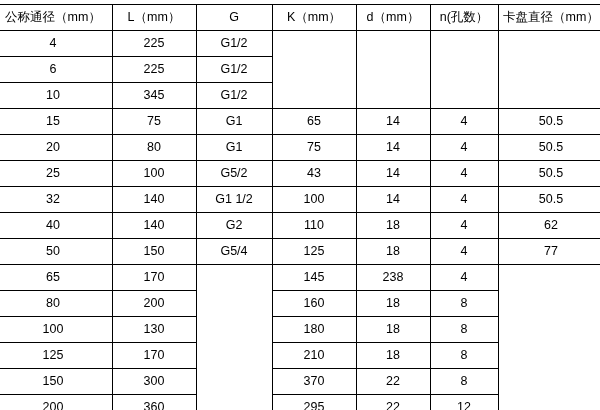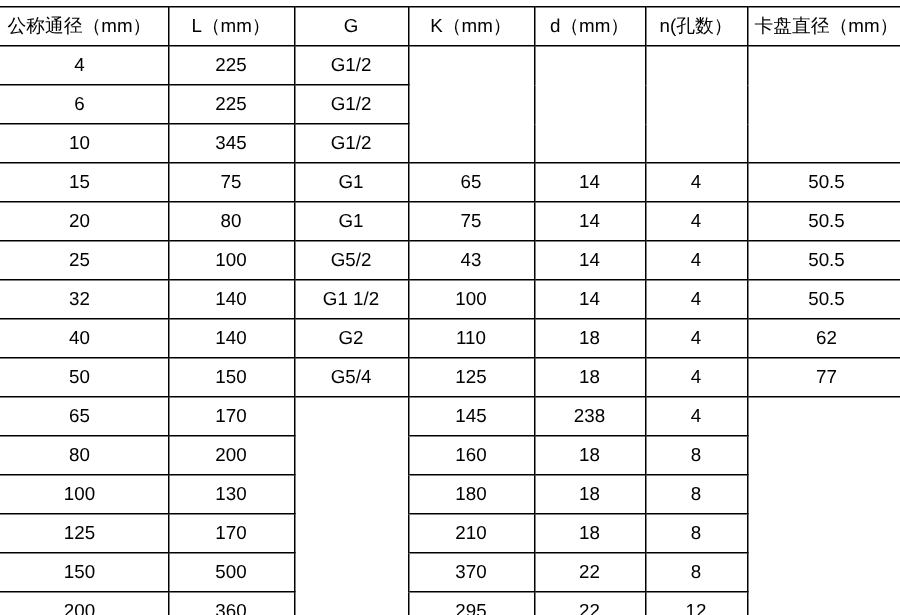--- a/index.html
+++ b/index.html
@@ -202,21 +202,21 @@
         <td>125</td>
         <td>170</td>
         <td class="empty"></td>
         <td>210</td>
         <td>18</td>
         <td>8</td>
         <td class="empty"></td>
       </tr>
       <tr>
         <td>150</td>
-        <td>500</td>
+        <td>300</td>
         <td class="empty"></td>
         <td>370</td>
         <td>22</td>
         <td>8</td>
         <td class="empty"></td>
       </tr>
       <tr class="last-empty">
         <td>200</td>
         <td>360</td>
         <td class="empty"></td>

